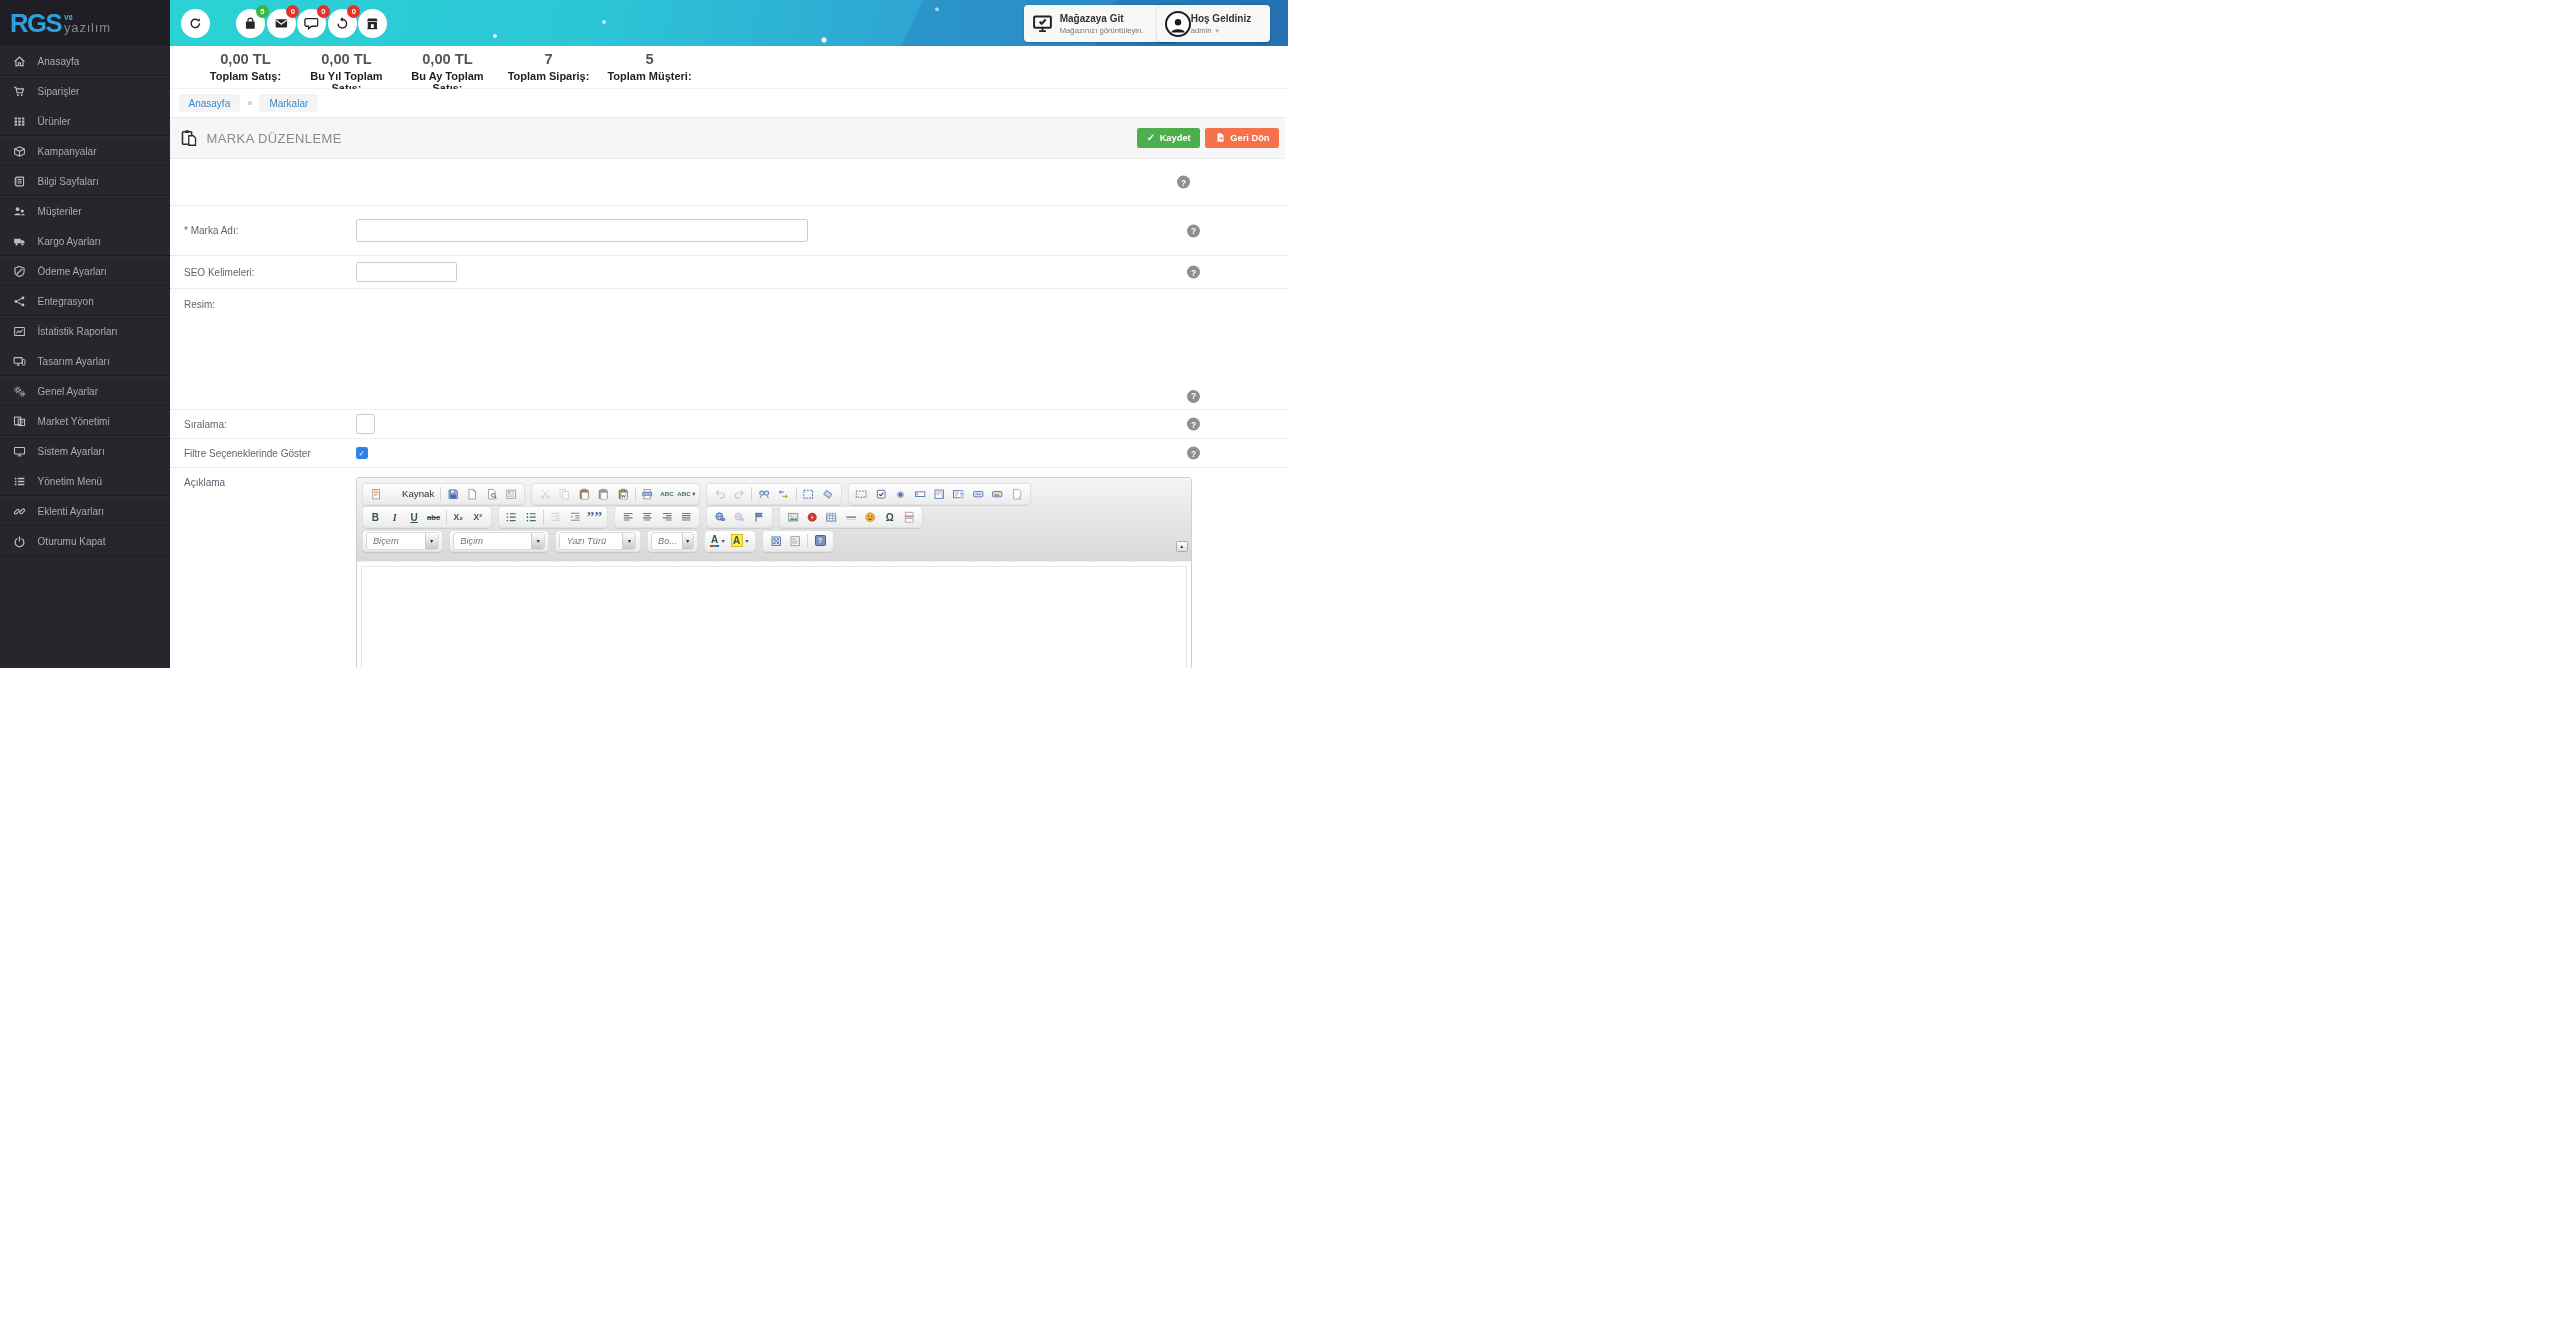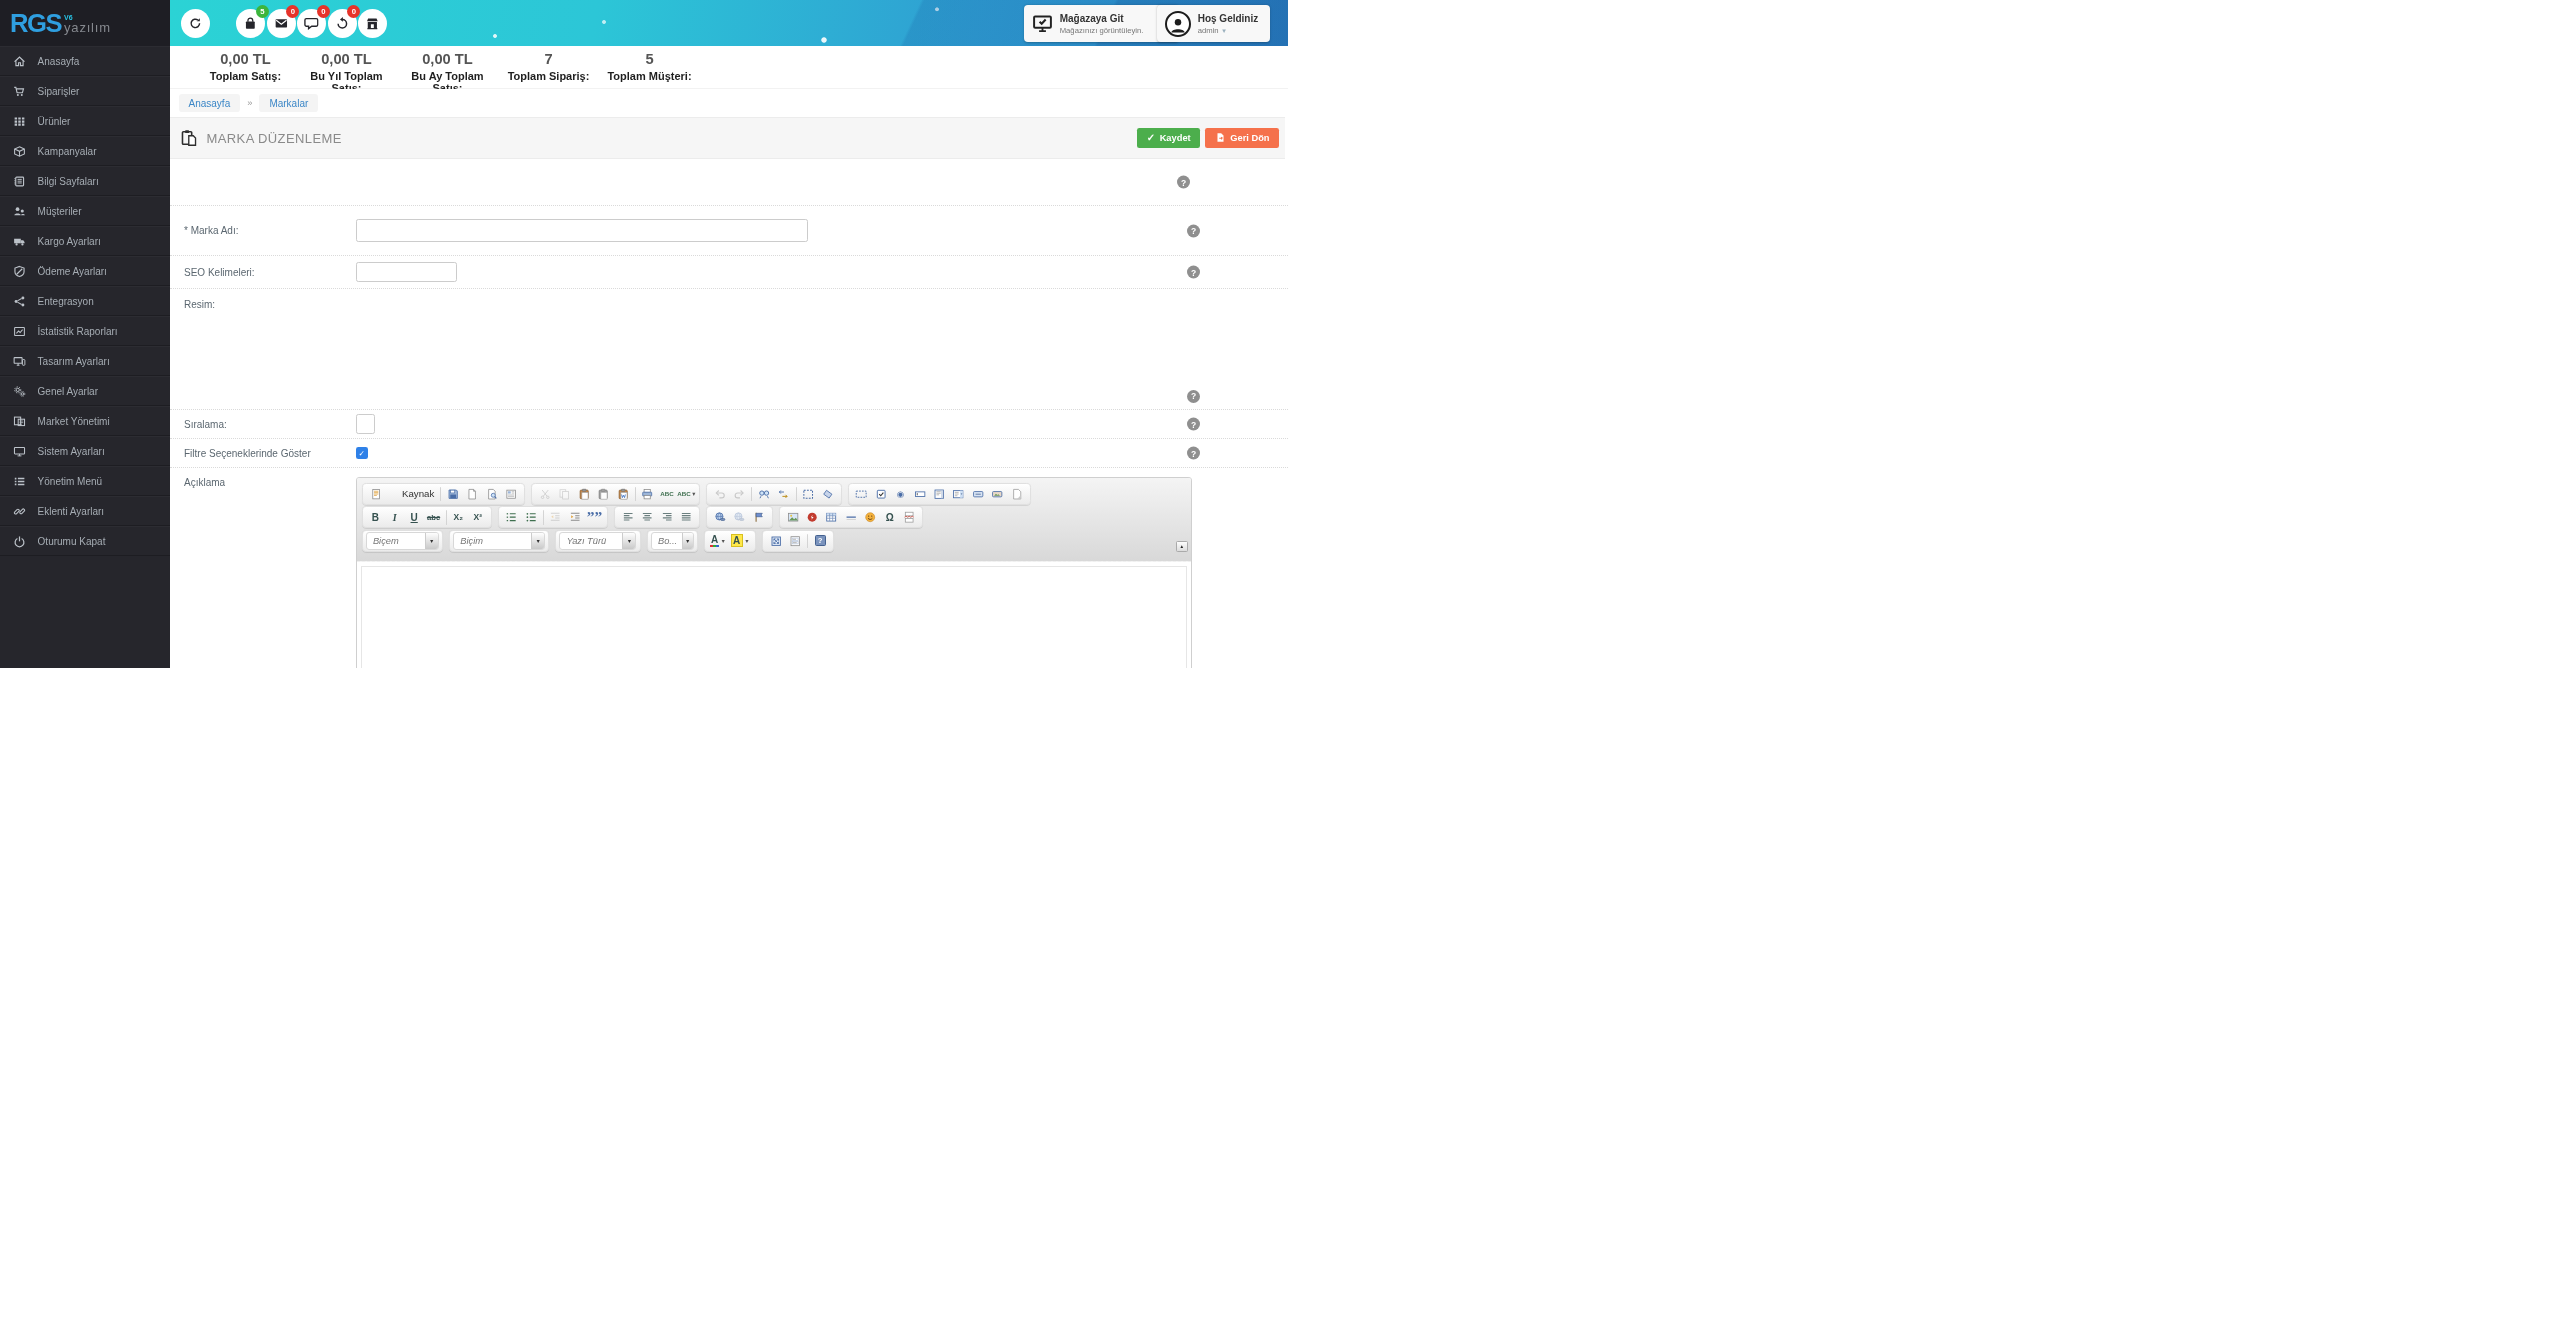--- a/index.html
+++ b/index.html
@@ -26,21 +26,21 @@
  radial-gradient(circle 1.5px at 960px 31px,rgba(255,255,255,.8) 0 1.5px,transparent 2.3px);pointer-events:none}
 .hicons{position:absolute;left:11px;top:8.5px;display:flex;z-index:2}
 .hic{width:29px;height:29px;background:#fff;border-radius:50%;display:flex;align-items:center;justify-content:center;position:relative;margin-right:1.5px;cursor:pointer}
 .hic:nth-of-type(1){margin-right:26px}
 .hsvg{width:14.7px;height:14.7px;color:#26262c}
 .badge{position:absolute;top:-3.1px;right:-3.9px;min-width:13px;height:13px;border-radius:7px;color:#fff;font-size:7.7px;font-weight:bold;display:flex;align-items:center;justify-content:center;padding:0 1.5px}
 .badge:empty{display:none}
 .bg{background:#3cb53c}.br{background:#e6332a}
 .hcard{position:absolute;top:5.4px;height:37px;background:#f8f8f8;border-radius:3.9px;display:flex;align-items:center;box-shadow:0 0.8px 2.3px rgba(0,0,0,.25);z-index:2;cursor:pointer;padding:0 7.7px}
 .store-card{left:854px;width:155px;gap:7px}
-.user-card{left:987px;width:113px;gap:7px}
+.user-card{left:987px;width:113px;}
 .hct1{font-size:10px;font-weight:bold;color:#333}
 .hct2{font-size:7.7px;color:#777;margin-top:1.5px}
 .mcheck{width:21px;height:21px;color:#222;flex:none}
 .avatar{width:26px;height:26px;border-radius:50%;background:#fff;border:2.3px solid #1d1d1d;display:flex;align-items:flex-end;justify-content:center;overflow:hidden;flex:none}
 .avsvg{width:20px;height:20px;color:#1d1d1d}
 .uchev{font-size:6.2px;color:#9ab0be;margin-left:2.3px}
 
 .statsbar{position:absolute;left:170px;top:46px;right:0;height:43px;background:#fff;display:flex;padding-left:25px;border-bottom:0.8px solid #f2f2f2}
 .stat{width:101px;text-align:center;padding-top:5.4px}
 .sv{font-size:14.7px;font-weight:bold;color:#555}

